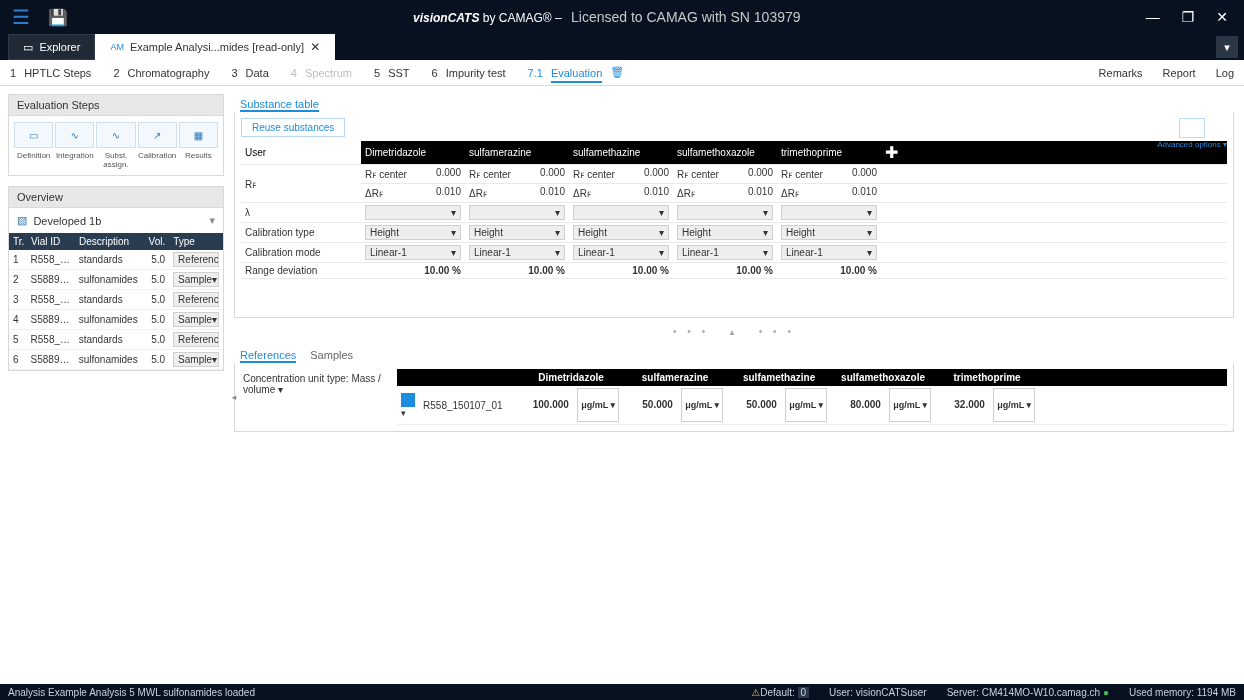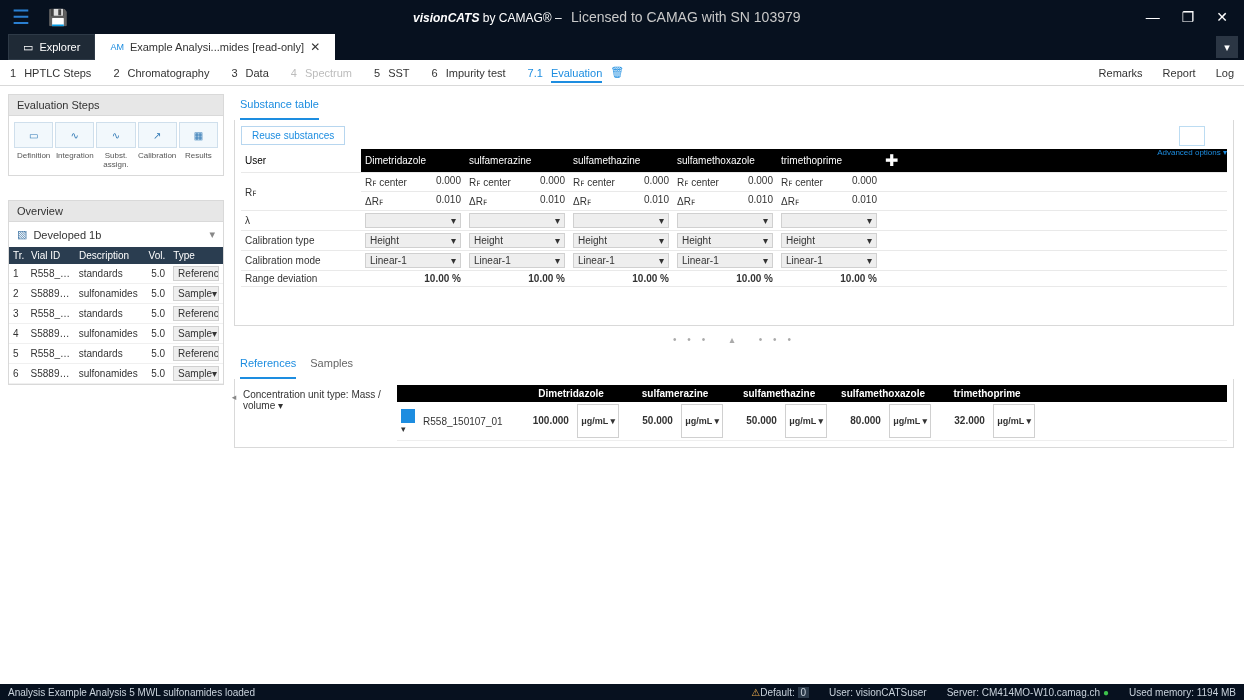--- a/index.html
+++ b/index.html
@@ -19,38 +19,38 @@
 .tabstrip .overflow { position:absolute; right:6px; top:2px; width:22px; height:22px; background:#2b3644; color:#fff; display:flex; align-items:center; justify-content:center; }
 .steps { height: 26px; background: #fff; border-bottom:1px solid #d9d9d9; display:flex; align-items:center; padding: 0 10px; font-size:11px; color:#333; }
 .steps .step { display:flex; align-items:center; gap:8px; margin-right:22px; cursor:pointer; }
 .steps .step.disabled { color:#bcbcbc; }
 .steps .step.active { color:#1d8de0; }
 .steps .step.active .label { border-bottom:2px solid #1d8de0; padding-bottom:2px; margin-bottom:-4px; }
 .steps .step .del { color:#1d8de0; }
 .steps .spacer { flex:1; }
 .steps .rlink { margin-left:20px; cursor:pointer; }
 .workspace { display:flex; height: calc(700px - 34px - 26px - 26px - 16px); background:#fff; }
-.leftpane { width: 232px; padding: 8px; display:flex; flex-direction:column; gap:24px; }
+.leftpane { width: 232px; padding: 8px; display:flex; flex-direction:column; gap:10px; }
 .panel { border:1px solid #d9d9d9; background:#fff; }
 .panel .phead { background: #e7e7e7; border-bottom:1px solid #d9d9d9; padding:4px 8px; font-size:11px; }
 .evalsteps-body { display:flex; padding:6px 4px; gap:0; }
 .evalstep { flex:1; text-align:center; font-size:8px; color:#555; }
 .evalstep .icon { height:26px; border:1px solid #cfdfec; background:#f2f8fc; margin:0 1px 3px 1px; display:flex; align-items:center; justify-content:center; font-size:10px; color:#3078b4; overflow:hidden; }
 .devrow { display:flex; align-items:center; padding:6px 8px; font-size:11px; color:#333; }
 .devrow .dd { margin-left:auto; color:#888; }
 .gridhead { display:flex; background:#2a3d50; color:#fff; font-size:10px; }
 .gridhead div { padding:3px 4px; }
 .gridrow { display:flex; font-size:10px; align-items:center; border-bottom:1px solid #f0f0f0; }
 .gridrow div { padding:2px 4px; overflow:hidden; white-space:nowrap; text-overflow:ellipsis; }
 .col-tr { width:18px; } .col-vial { width:50px; } .col-desc { width:72px; } .col-vol { width:26px; text-align:right; } .col-type { width:56px; }
 .typecell { background:#eee; border:1px solid #d0d0d0; display:flex; align-items:center; justify-content:space-between; padding:0 4px; height:15px; font-size:10px; }
 .centerpane { flex:1; padding:8px 10px 8px 2px; display:flex; flex-direction:column; gap:6px; position:relative; }
 .collapse-handle { position:absolute; left:-2px; top:50%; width:8px; height:24px; display:flex; align-items:center; justify-content:center; color:#888; font-size:9px; }
 .subtabs { display:flex; gap:14px; font-size:11px; padding:4px 6px 0 6px; }
-.subtabs .stab { color:#666; cursor:pointer; padding-bottom:8px; }
+.subtabs .stab { color:#666; cursor:pointer; padding-bottom:0; }
 .subtabs .stab.active { color:#1d8de0; border-bottom:2px solid #1d8de0; }
 .subtable-wrap { border:1px solid #d9d9d9; border-top:none; padding:6px; height: 206px; overflow:hidden; position:relative; }
 .reuse { display:inline-block; border:1px solid #b7d6ef; color:#1d8de0; background:#fff; padding:3px 10px; font-size:10px; margin-bottom:4px; }
 .subtable { width:100%; border-collapse:collapse; font-size:10px; }
 .subtable th, .subtable td { padding:2px 4px; text-align:left; border-bottom:1px solid #e9e9e9; height:16px; }
 .subtable .rowlabel { width:120px; background:#fff; font-size:10px; }
 .subtable thead th { background:#000; color:#fff; font-weight:normal; height:18px; }
 .subtable .dcell { width:104px; }
 .numr { text-align:right !important;font-weight:bold; }
 .ddcell { display:flex; justify-content:space-between; align-items:center; background:#eee; border:1px solid #d0d0d0; padding:0 4px; height:15px; }

